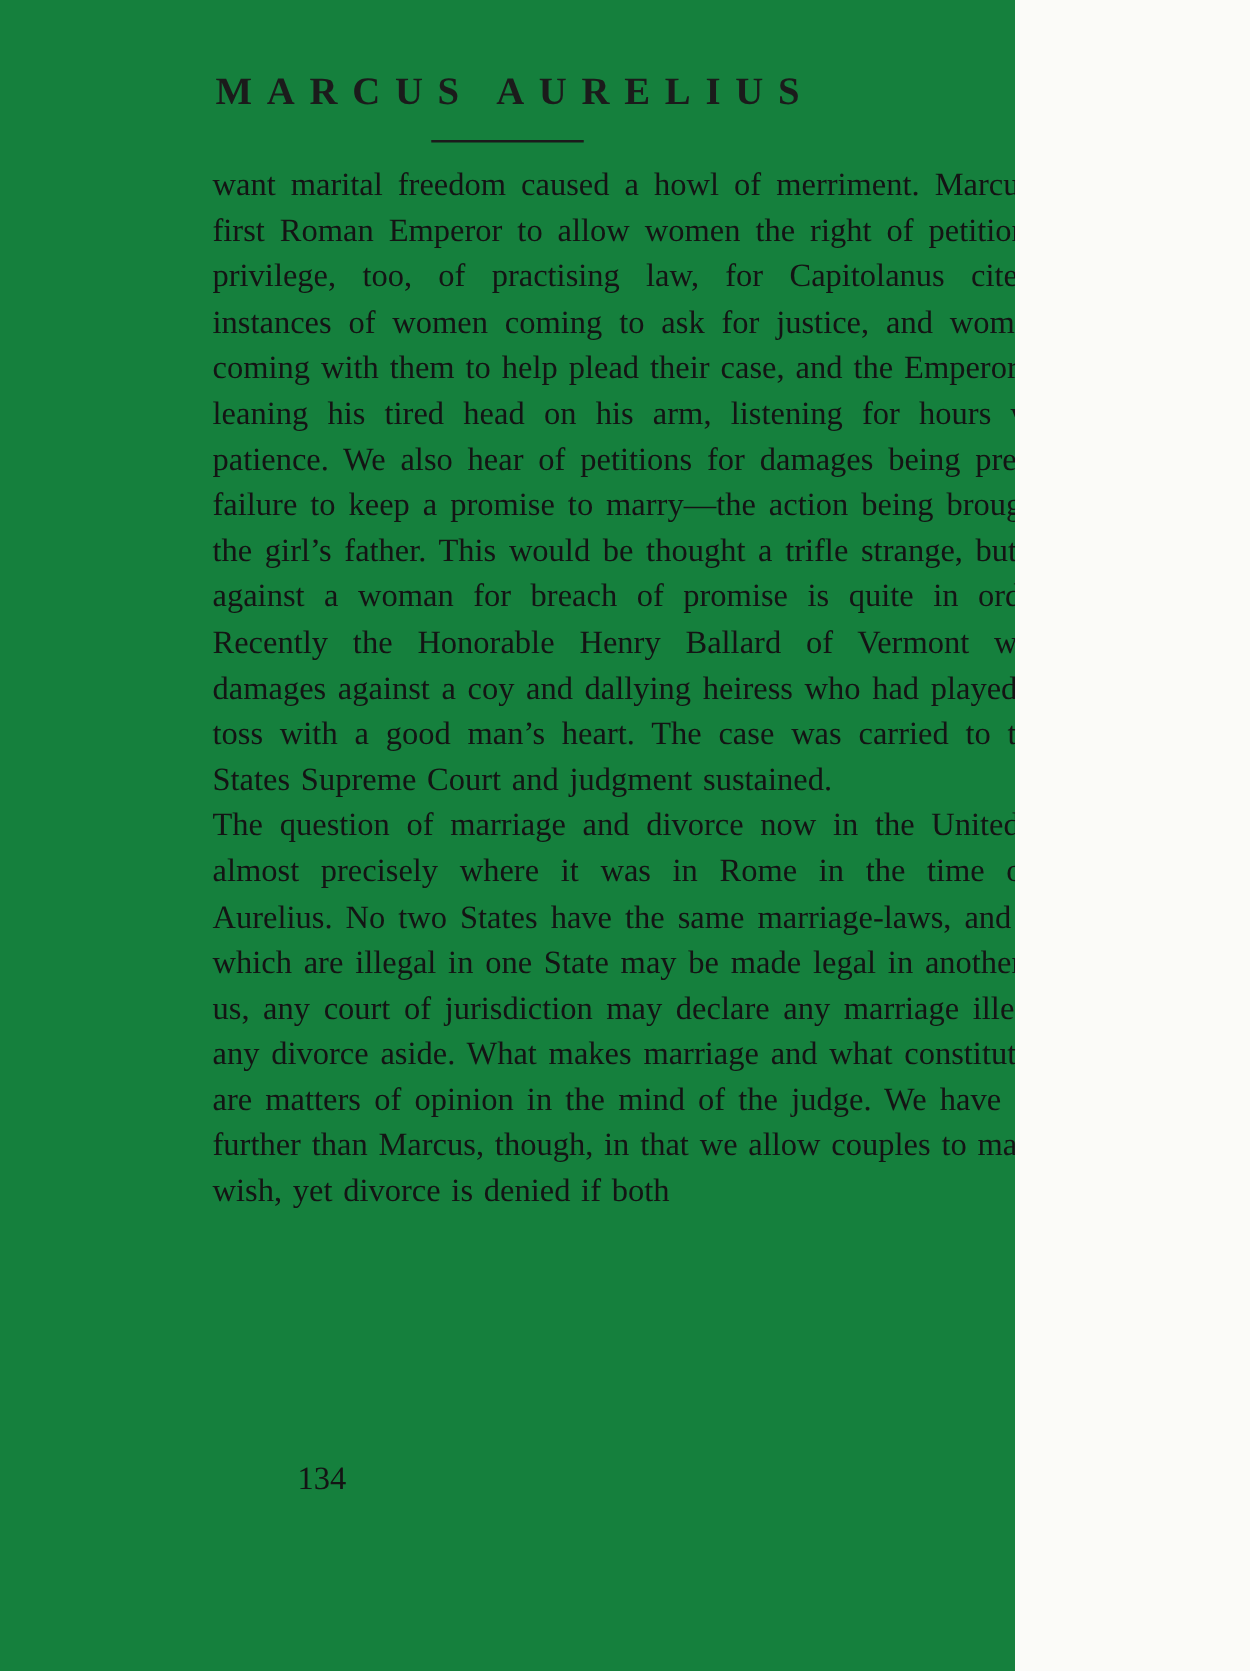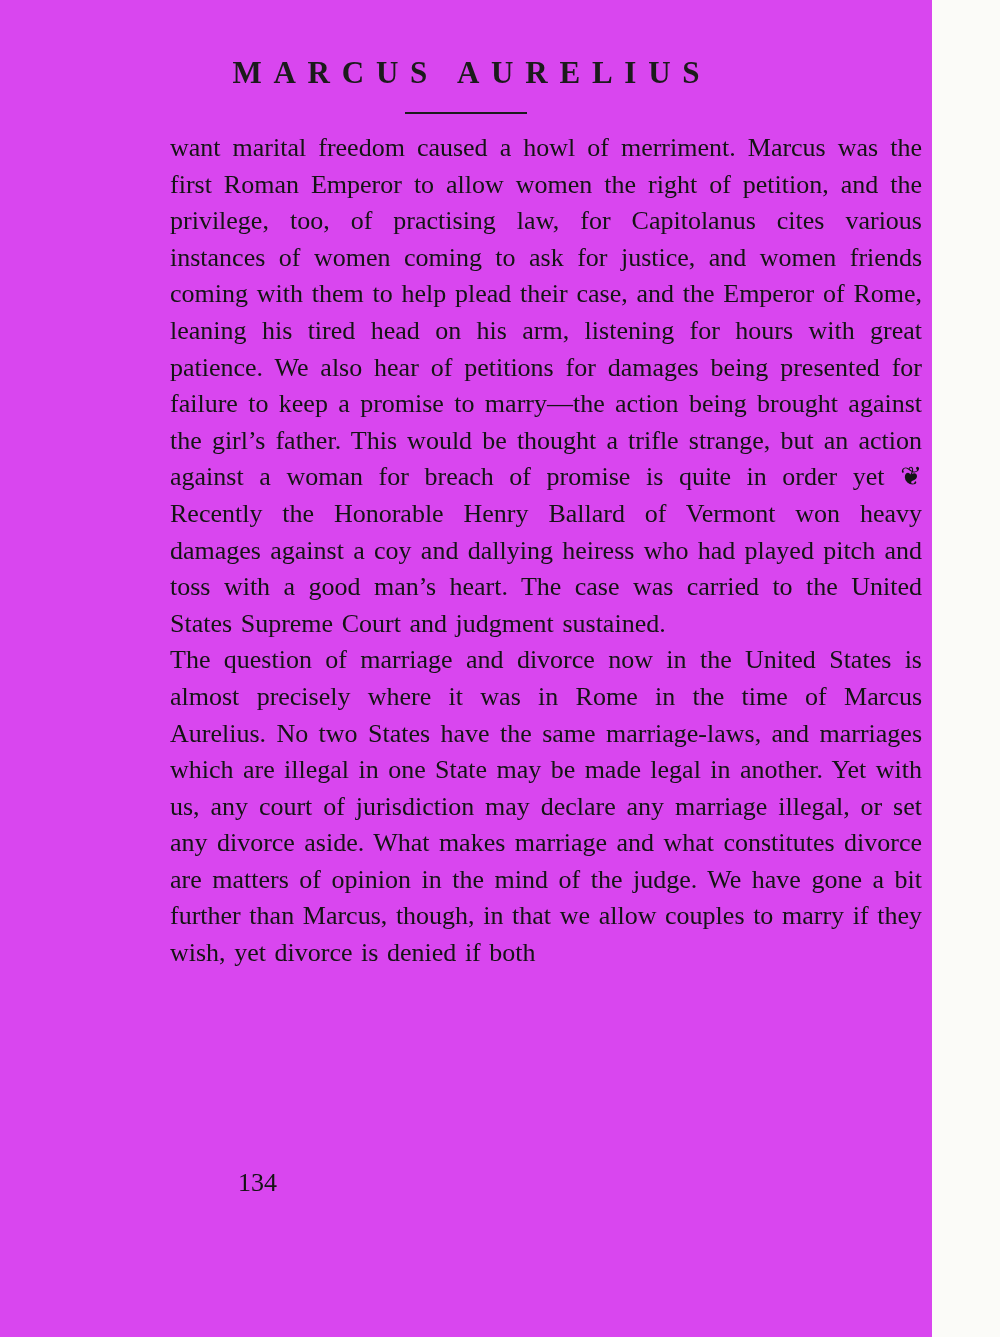--- a/index.html
+++ b/index.html
@@ -2,23 +2,23 @@
 <html><head>
 <meta charset="utf-8">
 <style>
   html, body {
     margin: 0;
     padding: 0;
     background: #fbfbf8;
   }
   .page {
     position: relative;
-    width: 932px;
+    width: 812px;
     height: 1337px;
-    background: #d946ef;
+    background: #15803d;
     color: #161616;
     font-family: "Liberation Serif", "DejaVu Serif", serif;
     box-sizing: border-box;
     overflow: hidden;
   }
   .page-title {
     position: absolute;
     top: 55px;
     left: 0;
     width: 100%;

